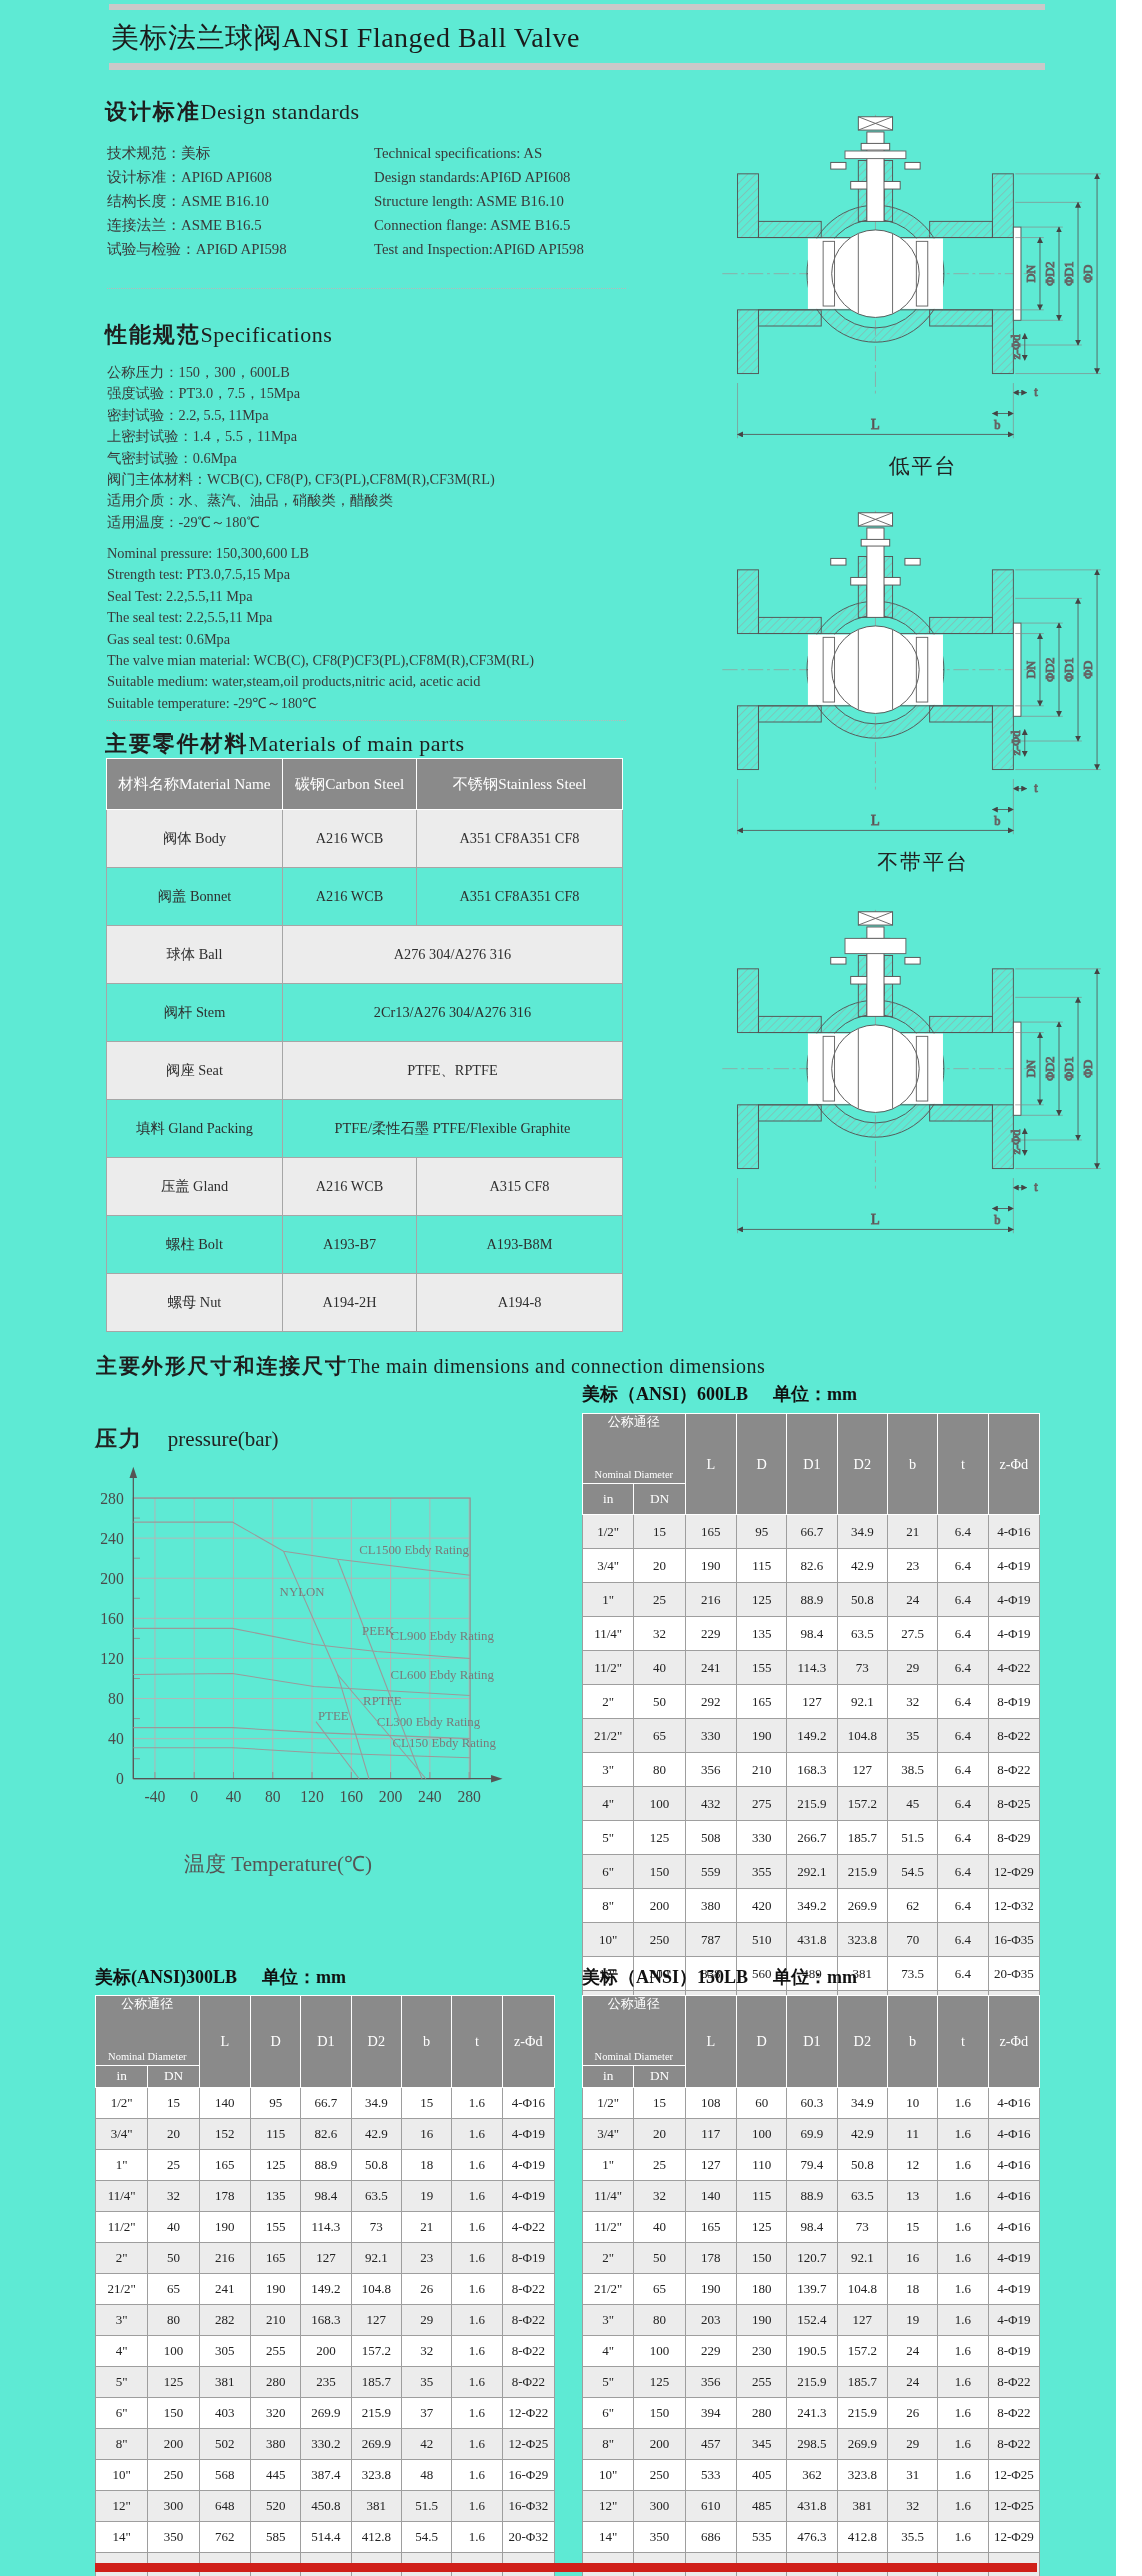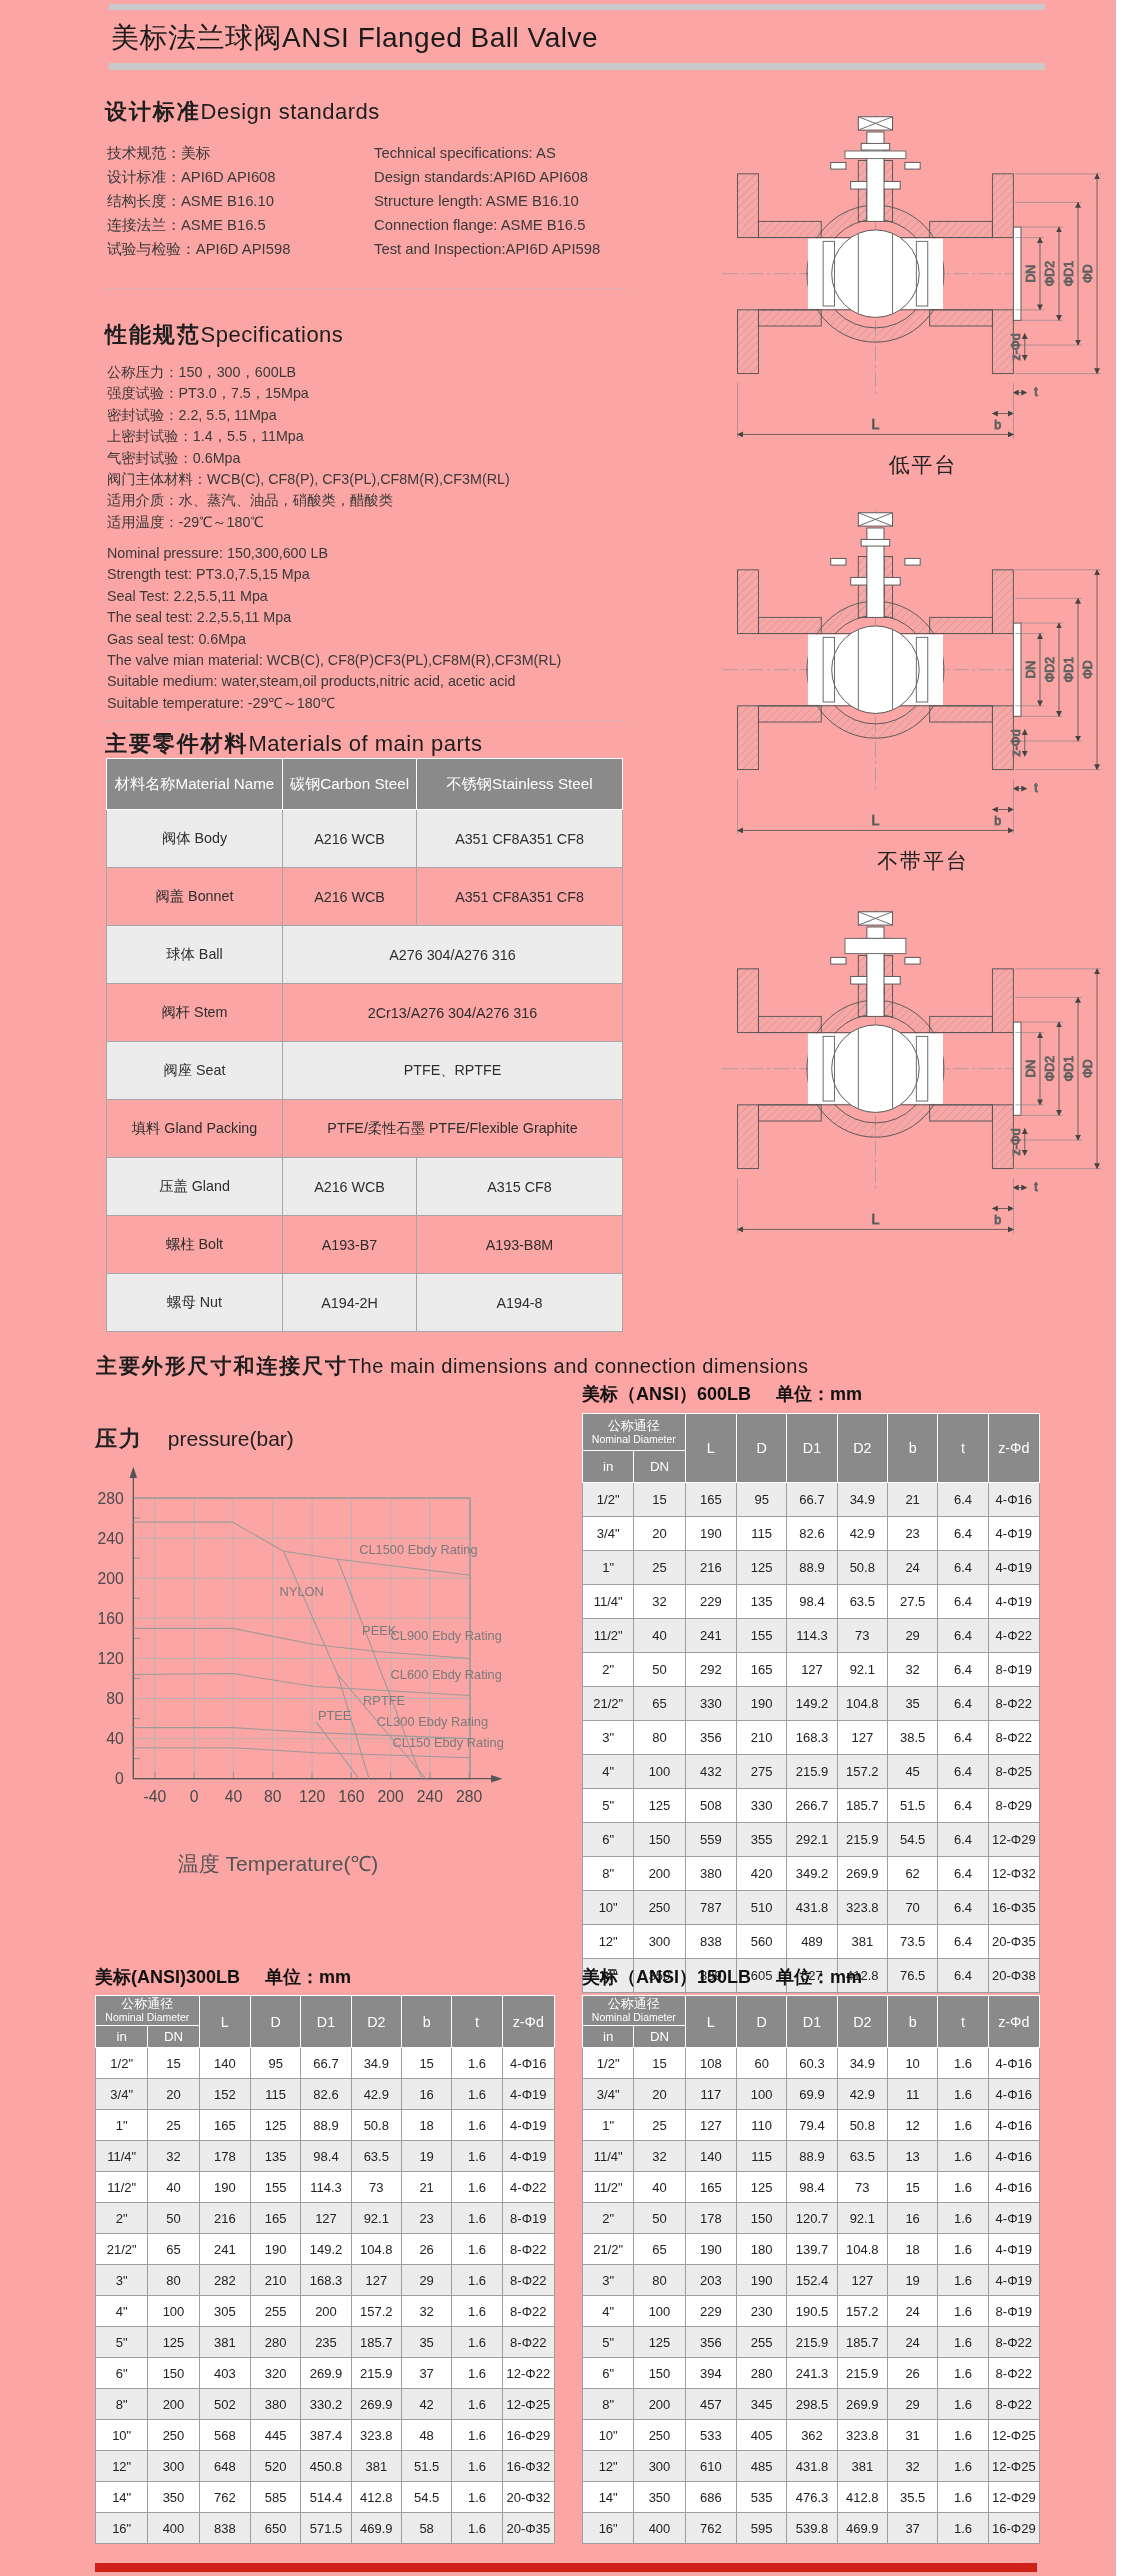--- a/index.html
+++ b/index.html
@@ -1,17 +1,17 @@
 <!DOCTYPE html>
 <html style="font-size:15.2px"><head>
 <meta charset="utf-8">
 <style>
   html,body{margin:0;padding:0;background:#ffffff;}
-  .page{position:relative;width:1116px;height:2576px;background:#fca5a5;overflow:hidden;
-        font-family:Liberation Sans, sans-serif;color:#333;}
+  .page{position:relative;width:1116px;height:2576px;background:#5eead4;overflow:hidden;
+        font-family:Liberation Serif, serif;color:#333;}
   .bar{position:absolute;left:109px;width:936px;height:6.7px;background:#c9c9c9;}
   .page-title{position:absolute;left:111px;top:19px;font-size:28px;color:#1b1b1b;letter-spacing:0.5px;}
   .sec-head{position:absolute;left:105px;font-size:22px;color:#1e1e1e;white-space:nowrap;}
   .sec-head .zh{font-weight:bold;letter-spacing:1.9px;}
   .sec-head .en{font-weight:normal;margin-left:0;letter-spacing:0.5px;}
   .col-lines{position:absolute;font-size:14.8px;color:#3a3a3a;white-space:nowrap;}
   .col-lines div{line-height:24px;}
   .lines-tight div{line-height:21.4px;font-size:14.3px;}
   .dotline{position:absolute;left:107px;width:519px;border-top:1.9px dotted #b8b8b8;height:0;}
   
@@ -19,21 +19,21 @@
   .mat-table th{background:#8a8a8a;color:#fff;font-weight:normal;font-size:15.2px;border:1.9px solid #fff;height:48px;}
   .mat-table td{border:1px solid #a6a6a6;text-align:center;font-size:14.3px;color:#2e2e2e;height:55px;}
   .mat-table tr.g td{background:#ececec;}
   .mat-split{display:flex;justify-content:center;align-items:center;}
   
   .tbl-title{position:absolute;font-weight:bold;font-size:18px;color:#111;white-space:nowrap;}
   .tbl-title .unit{margin-left:25px;}
   .dim-table{position:absolute;border-collapse:collapse;table-layout:fixed;}
   .dim-table th{background:#8a8a8a;color:#fff;font-weight:normal;border:1.9px solid #fff;}
   .dim-table .nz{font-size:13px;line-height:14.3px;}
-  .dim-table .ne{font-size:10.5px;line-height:12.4px;}
+  .dim-table .ne{font-size:10.5px;line-height:12.4px;margin-top:40px;}
   .dim-table .coltop{font-size:14.3px;}
   .dim-table .sub{font-size:13.3px;}
   .dim-table td{border:1px solid #9e9e9e;text-align:center;font-size:13px;color:#222;background:#fff;}
   .t600 td{height:31px;}
   .t300 td,.t150 td{height:28px;}
   .t600 tbody tr:nth-child(odd) td{background:#ececec;}
   .t300 tbody tr:nth-child(even) td{background:#ececec;}
   .t150 tbody tr:nth-child(even) td{background:#ececec;}
   .t600 thead tr:first-child th{height:34px;}
   .t600 thead tr:last-child th{height:28.6px;}

